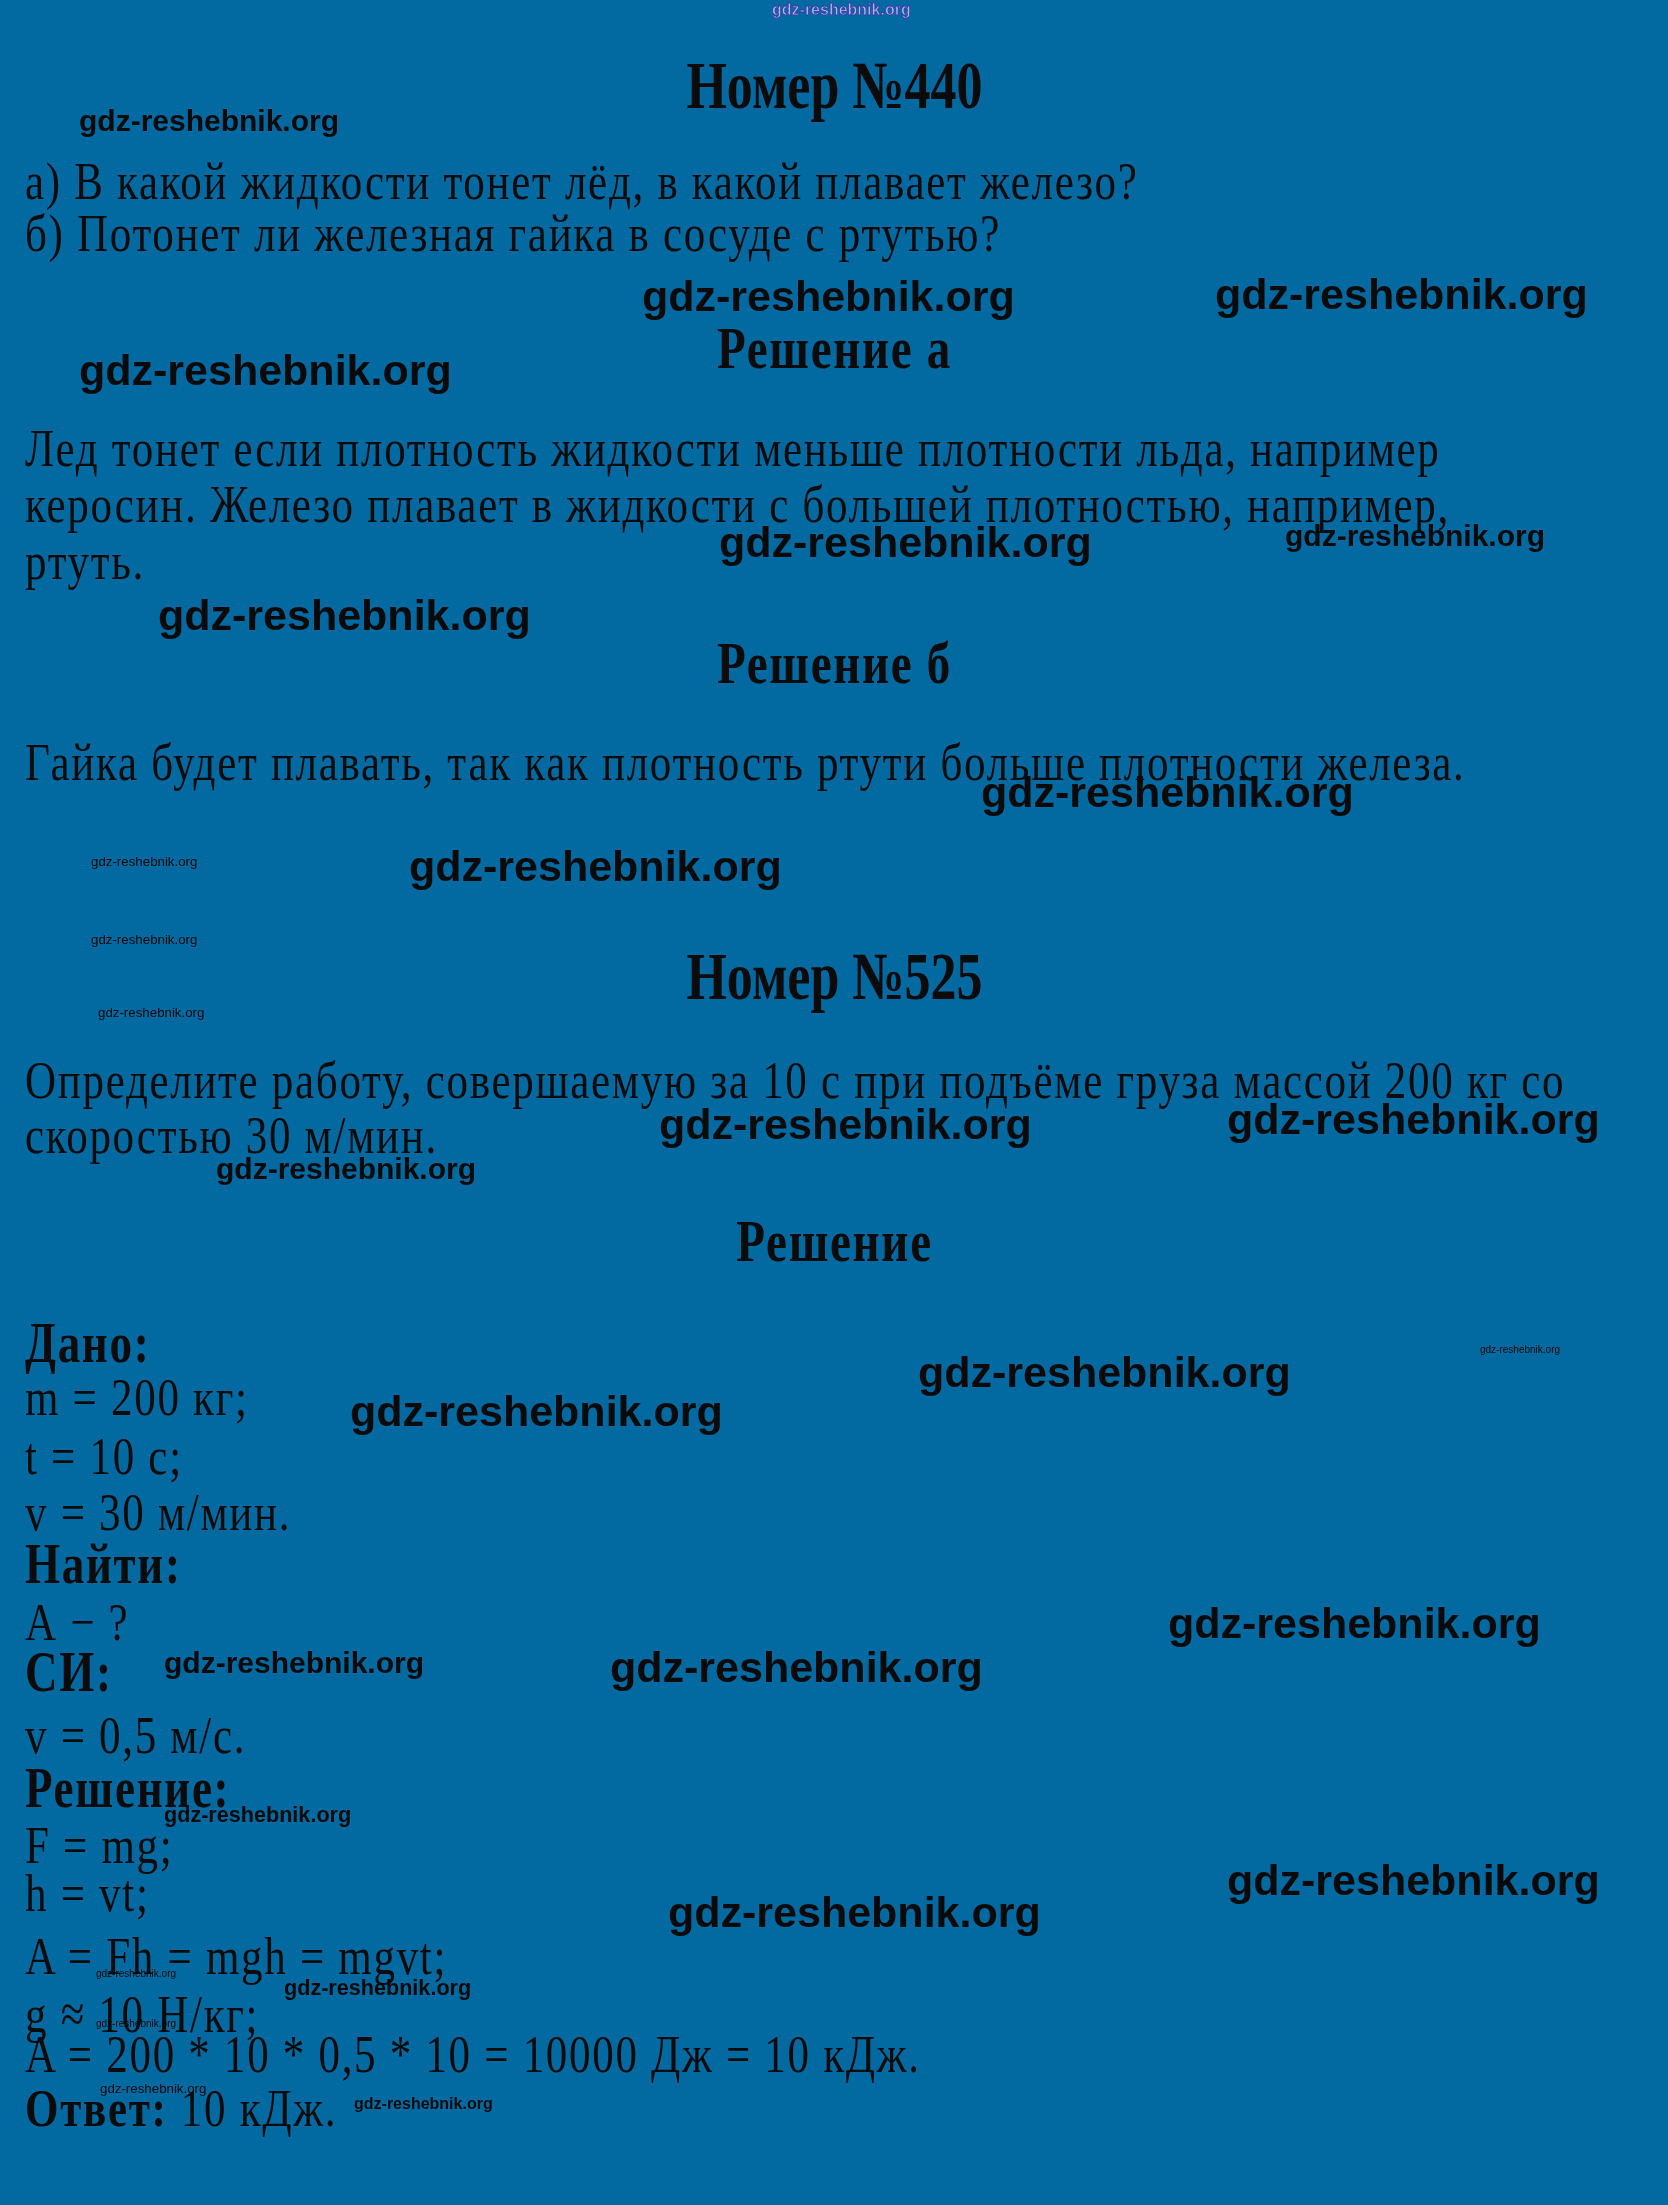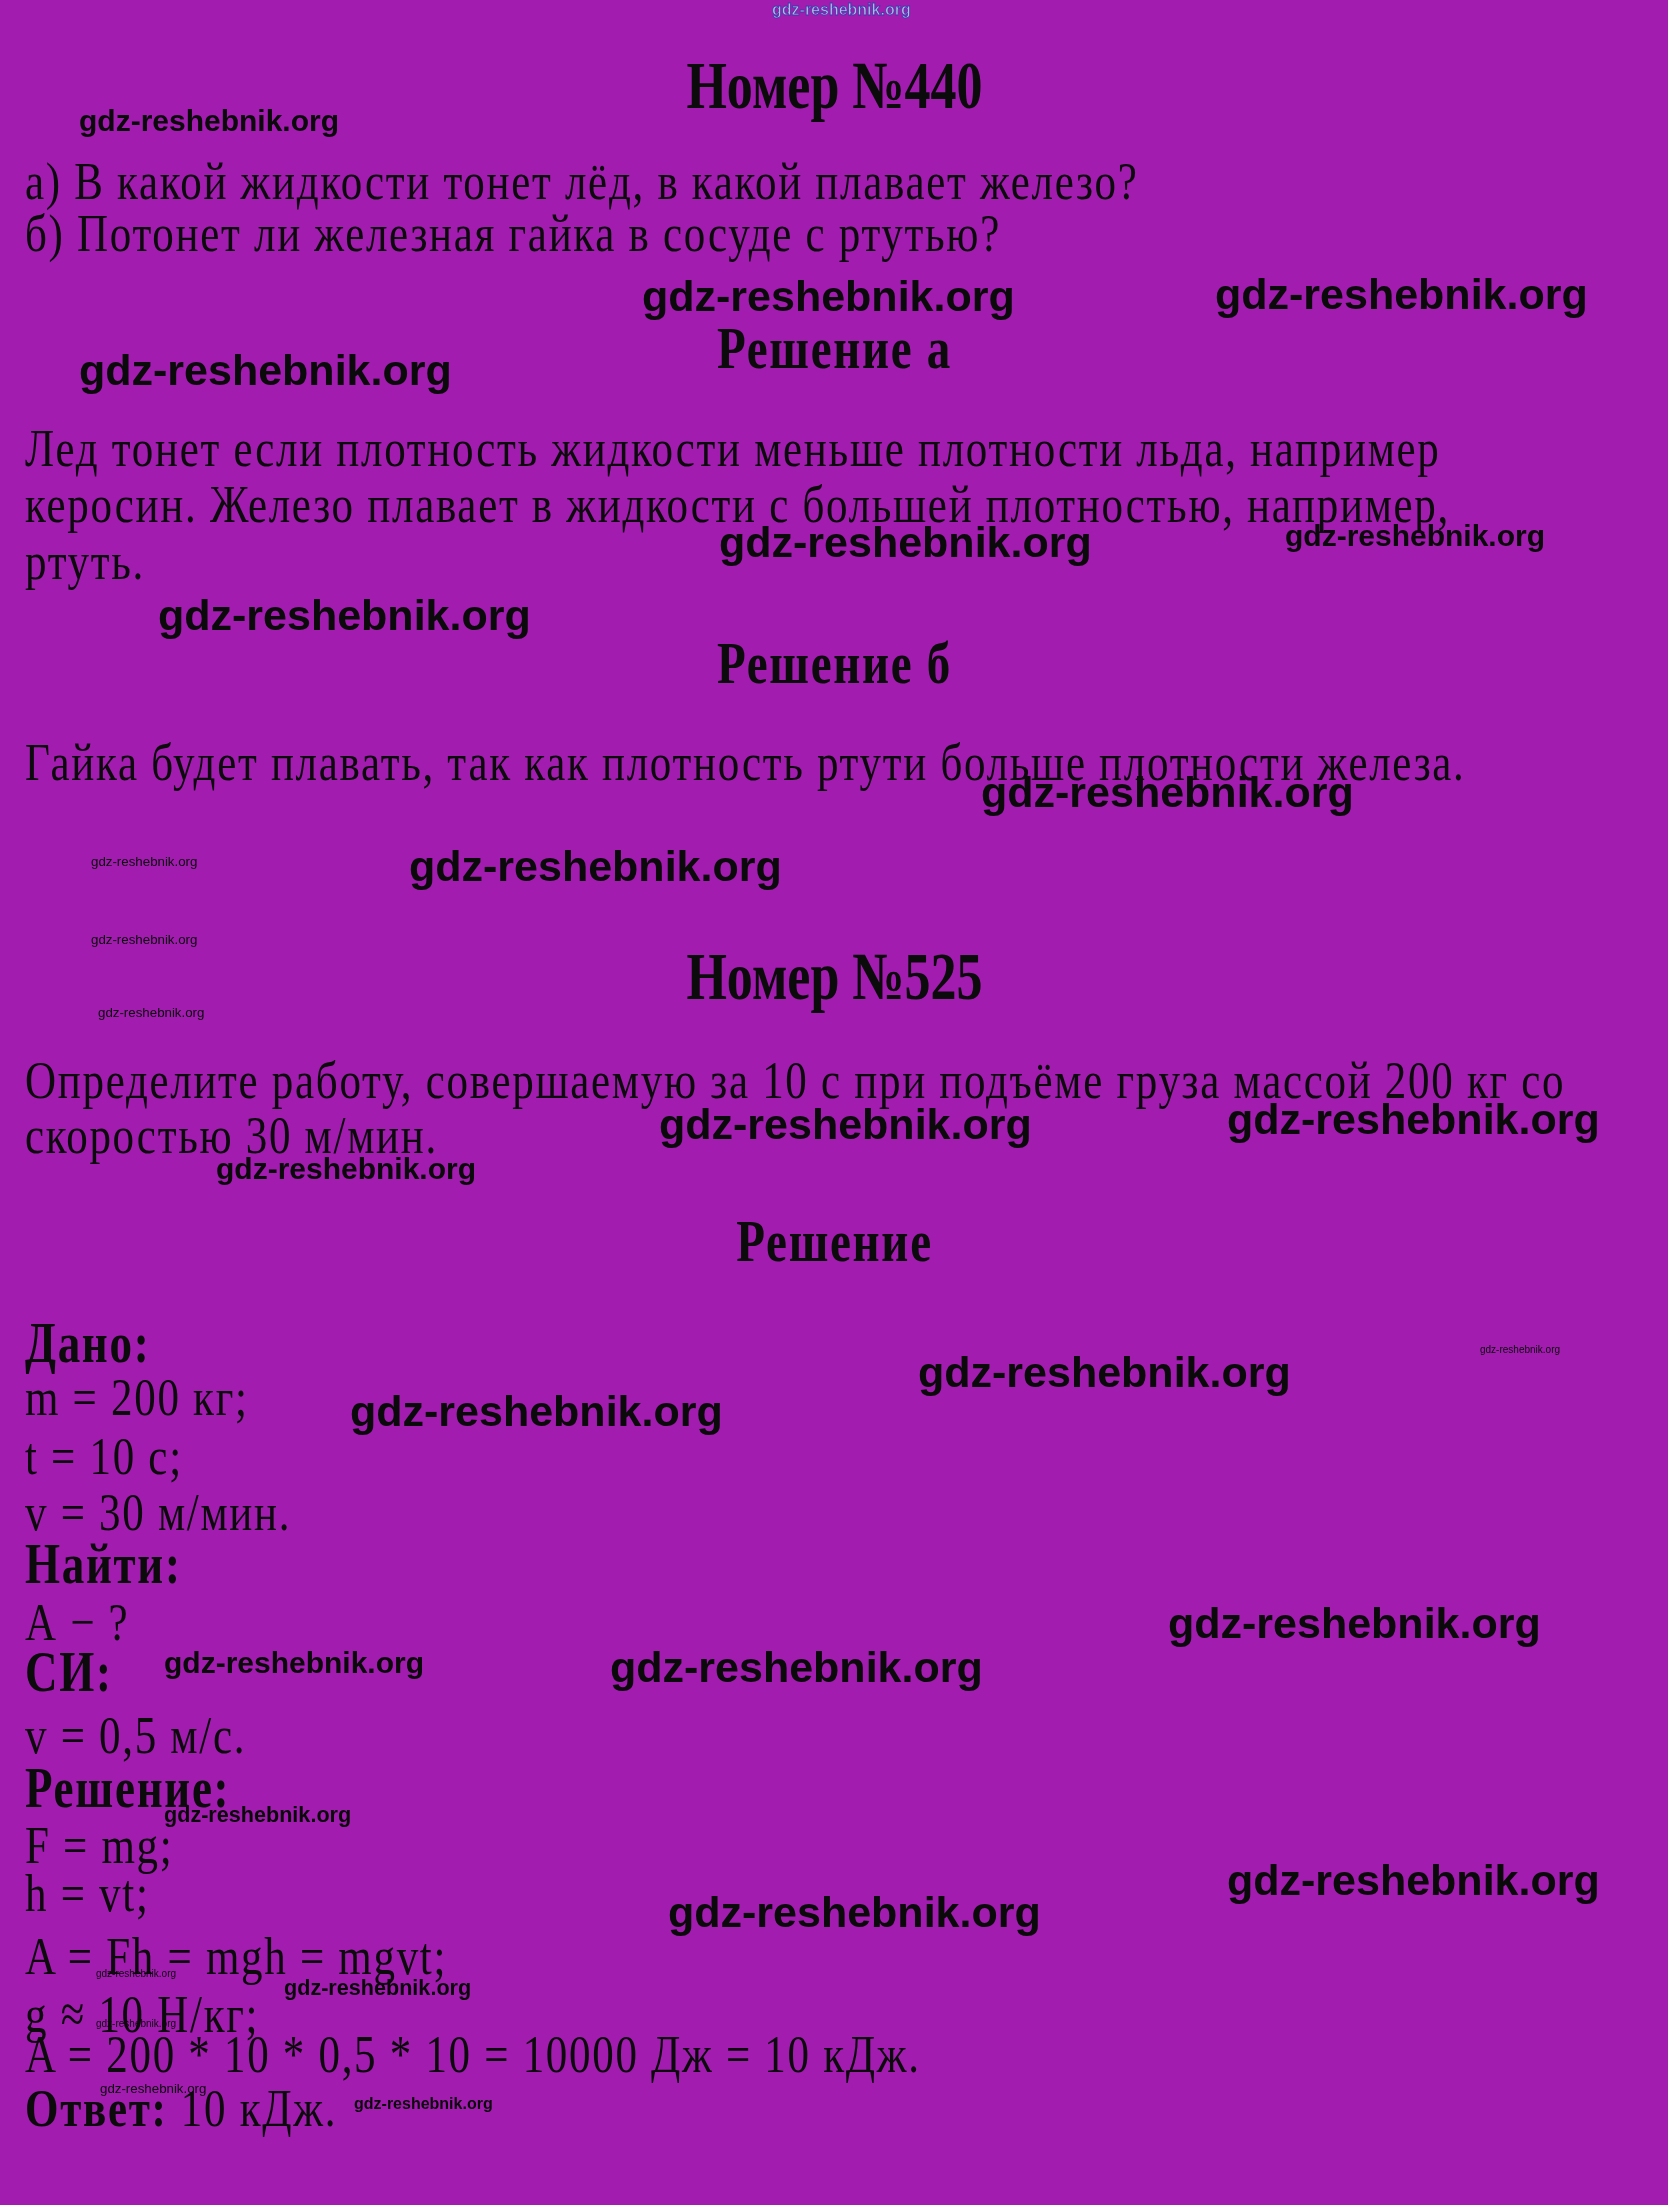--- a/index.html
+++ b/index.html
@@ -1,20 +1,20 @@
 <!DOCTYPE html>
 <html style="font-size:13.3px"><head>
 <meta charset="utf-8">
 <style>
   html, body { margin: 0; padding: 0; background: #ffffff; }
   .page {
     position: relative;
     width: 1669px;
     height: 2205px;
-    background: #a21caf;
+    background: #0369a1;
     overflow: hidden;
     font-family: "Liberation Serif", serif;
     color: #0b0b0b;
   }
   
   .t {
     position: absolute;
     white-space: nowrap;
     line-height: 1;
     letter-spacing: 1.7px;

